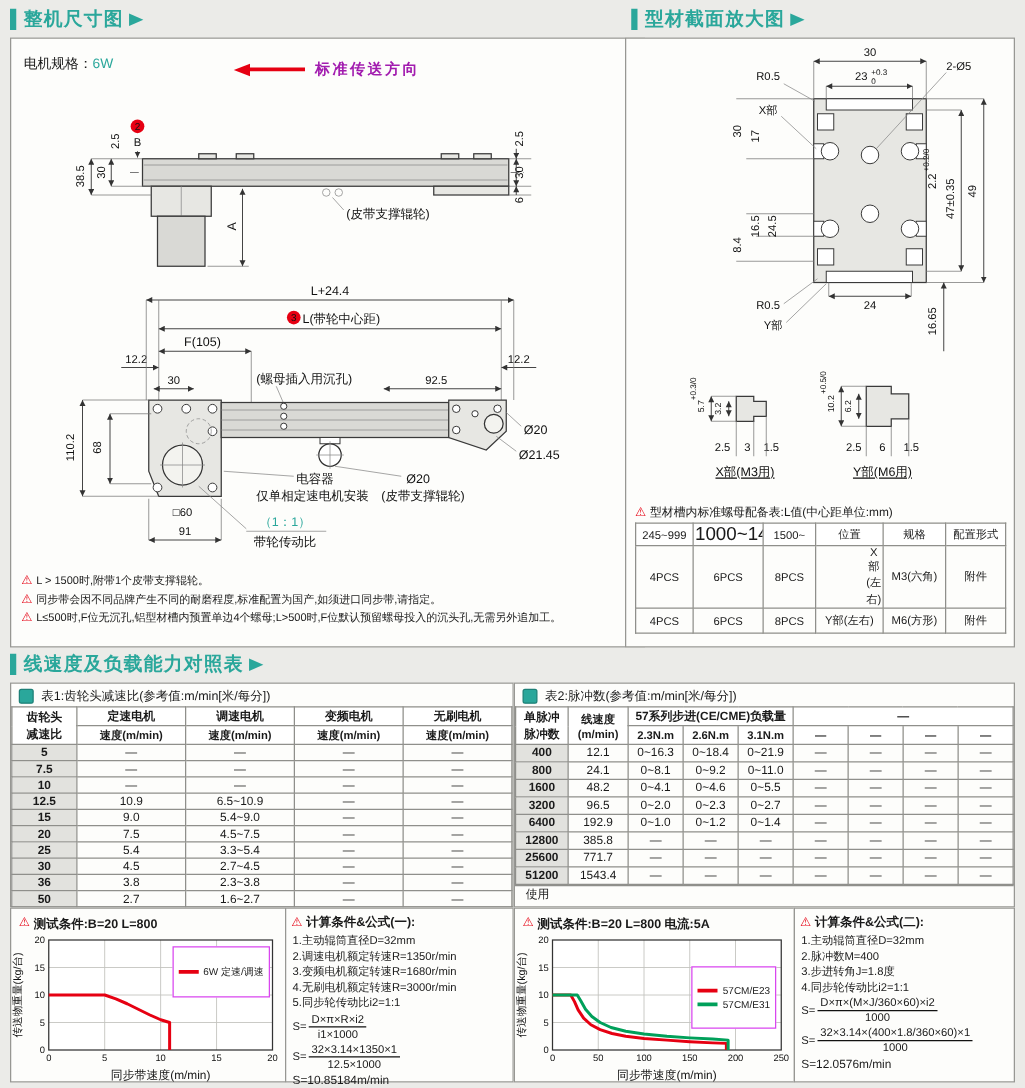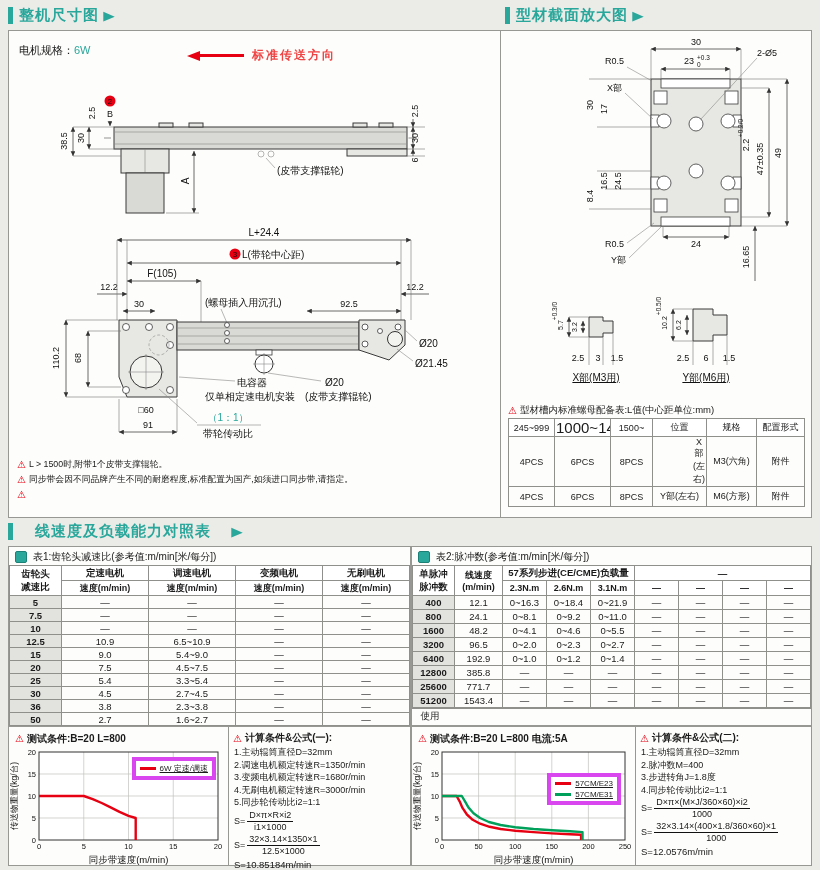--- a/index.html
+++ b/index.html
@@ -7,21 +7,21 @@
   .panel{position:absolute;background:#fdfdfb;border:1px solid #979793;box-sizing:border-box;}
   .sec-header{position:absolute;display:flex;align-items:center;height:20px;}
   .sec-bar{width:5px;height:17px;background:#2aa79b;margin-right:6px;}
   .sec-title{font-size:15px;font-weight:bold;color:#2aa79b;letter-spacing:1px;}
   .sec-play{color:#2aa79b;font-size:13px;margin-left:5px;transform:scaleX(1.15);}
   .spec-line{position:absolute;font-size:11px;}
   .spec-val{color:#2aa79b;}
   .dir-arrow{position:absolute;display:flex;align-items:center;}
   .dir-tri{width:0;height:0;border-top:5px solid transparent;border-bottom:5px solid transparent;border-right:13px solid #e60012;}
   .dir-bar{width:44px;height:3px;background:#e60012;}
-  .dir-txt{color:#ef4444;font-weight:bold;font-size:12px;margin-left:8px;letter-spacing:2px;}
+  .dir-txt{color:#a21caf;font-weight:bold;font-size:12px;margin-left:8px;letter-spacing:2px;}
   svg text{fill:#111;}
   .dtxt{font-size:9px;}
   .dtxt10{font-size:10px;}
   .dtxt7{font-size:7px;}
   .dtxt6{font-size:6.5px;}
   .teal-txt{fill:#2aa79b;}
   .dim{stroke:#444;stroke-width:0.8;}
   .ext{stroke:#777;stroke-width:0.6;}
   .geo{fill:#e7e7e3;stroke:#3a3a3a;stroke-width:1;}
   .geo2{fill:#d9d9d5;stroke:#3a3a3a;stroke-width:1;}
@@ -41,21 +41,21 @@
   table.dt td.rowhead{background:#e2e2de;font-weight:bold;}
   .notes-area{border-top:1px solid #8f8f8b;display:flex;flex-direction:column;font-size:9.5px;}
   .notes-row{display:flex;line-height:14px;flex-direction:column;}
   .notes-lab{width:36px;text-align:center;flex:0 0 36px;}
   .notes-t1{flex:1;}
   .notes-t2{flex:0 0 172px;}
   .chart-title{display:flex;align-items:center;font-size:10px;font-weight:bold;padding:4px 4px 0 6px;height:15px;white-space:nowrap;}
   .tick{font-size:7.5px;}
   .axis-label{font-size:9.5px;}
   .axis-label-y{font-size:8.5px;}
-  .legend{position:absolute;background:#fff;border:4px solid #d946ef;padding:2px 4px;display:flex;flex-direction:column;gap:2px;text-decoration:underline;}
+  .legend{position:absolute;background:#fff;border:1px solid #d946ef;padding:14px 4px;display:flex;flex-direction:column;gap:2px;}
   .legend-entry{display:flex;align-items:center;font-size:8px;white-space:nowrap;}
   .legend-swatch{width:16px;height:2.5px;margin-right:4px;flex:0 0 16px;}
   .formula-box .f-title{display:flex;align-items:center;font-weight:bold;font-size:10px;padding:4px 2px 1px 4px;}
   .formula-box .f-line{font-size:9px;line-height:12.5px;padding-left:5px;white-space:nowrap;}
   .frac-row{display:flex;align-items:center;padding-left:5px;font-size:9px;line-height:11px;margin:1px 0;}
   .frac{display:inline-flex;flex-direction:column;text-align:center;margin-left:2px;}
   .frac .num{border-bottom:1px solid #111;padding:0 2px;}
   .f-result{font-size:9.5px;padding-left:5px;line-height:13px;}
 </style>
 </head>
@@ -75,21 +75,21 @@
 <div class="sec-header" style="left:8px;top:5px;">
   <div class="sec-bar"></div>
   <div class="sec-title">整机尺寸图</div>
   <div class="sec-play">▶</div>
 </div>
 <div class="sec-header" style="left:505px;top:5px;">
   <div class="sec-bar"></div>
   <div class="sec-title">型材截面放大图</div>
   <div class="sec-play">▶</div>
 </div>
-<div class="sec-header" style="left:8px;top:521px;gap:16px;">
+<div class="sec-header" style="left:8px;top:521px;">
   <div class="sec-bar"></div>
   <div class="sec-title">线速度及负载能力对照表</div>
   <div class="sec-play">▶</div>
 </div>
 
 <div class="panel" style="left:8px;top:30px;width:508px;height:488px;">
   <div class="spec-line" style="left:10px;top:12px;"><span>电机规格：</span><span class="spec-val">6W</span></div>
   <div class="dir-arrow" style="left:178px;top:16px;">
     <div class="dir-tri"></div>
     <div class="dir-bar"></div>
@@ -233,20 +233,21 @@
     <div class="note-line">
         <span class="warn">⚠</span>
         <span>L &gt; 1500时,附带1个皮带支撑辊轮。</span>
       </div>
     <div class="note-line">
         <span class="warn">⚠</span>
         <span>同步带会因不同品牌产生不同的耐磨程度,标准配置为国产,如须进口同步带,请指定。</span>
       </div>
     <div class="note-line">
         <span class="warn">⚠</span>
+        <span>L≤500时,F位无沉孔,铝型材槽内预置单边4个螺母;L&gt;500时,F位默认预留螺母投入的沉头孔,无需另外追加工。</span>
       </div>
   </div>
 </div>
 
 <div class="panel" style="left:500px;top:30px;width:312px;height:488px;">
   <svg style="position:absolute;left:0;top:0;" width="310" height="360">
 
     <rect class="geo" x="150" y="48" width="90" height="147"></rect>
     <rect class="geo3" x="160" y="48" width="69" height="9"></rect>
     <rect class="geo3" x="160" y="186" width="69" height="9"></rect>

